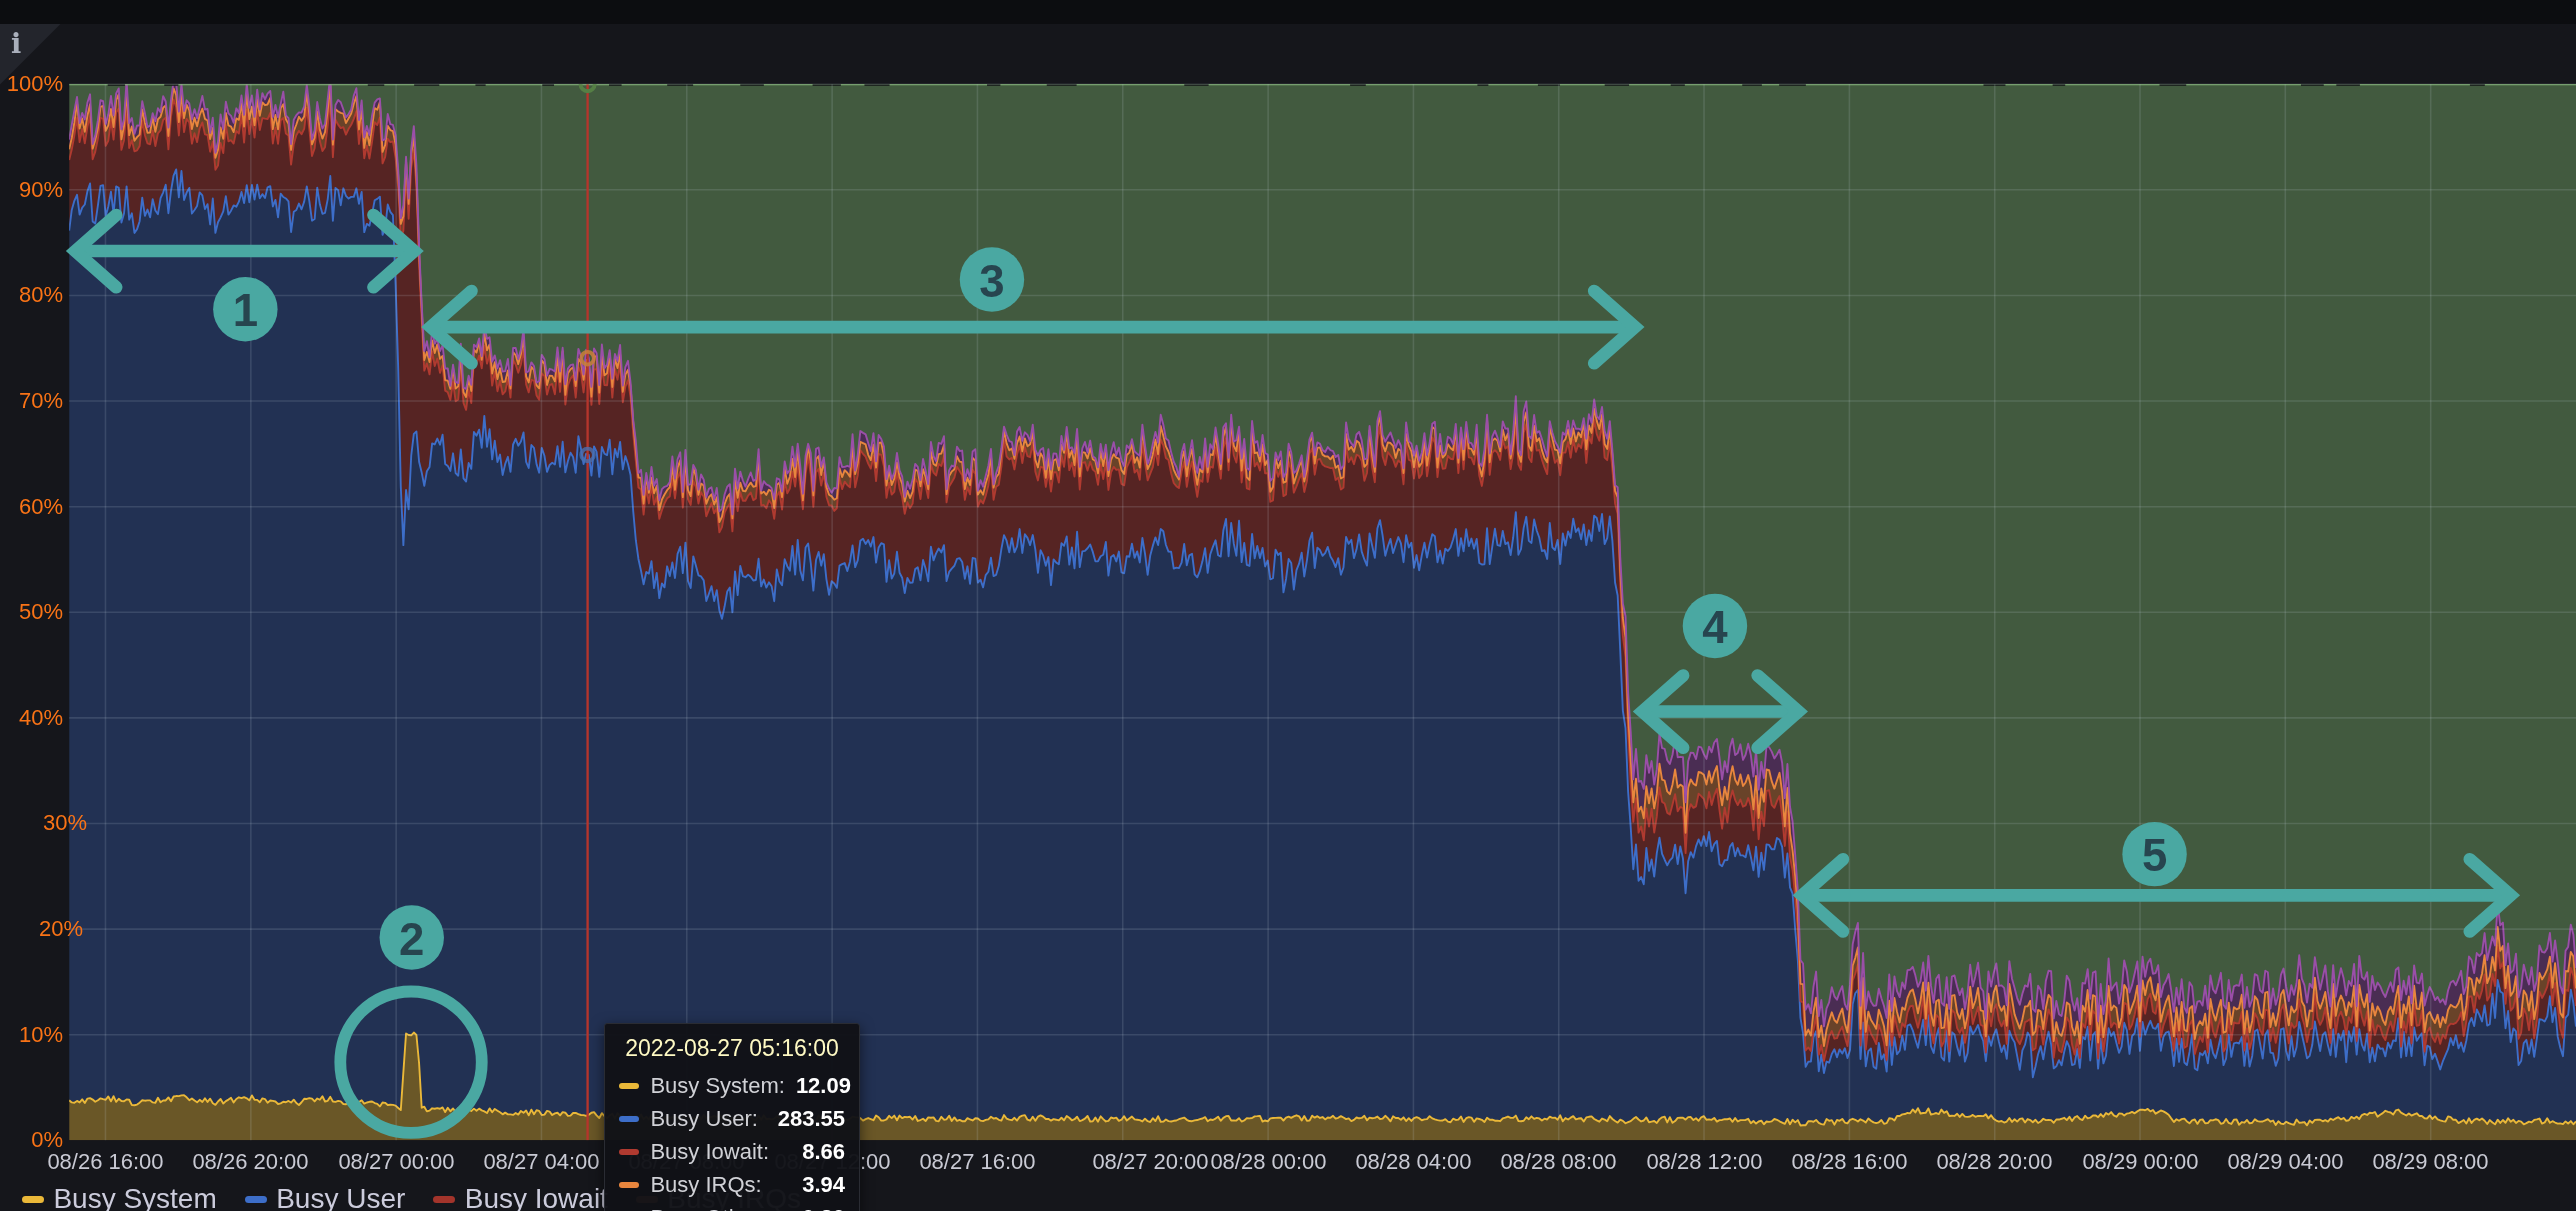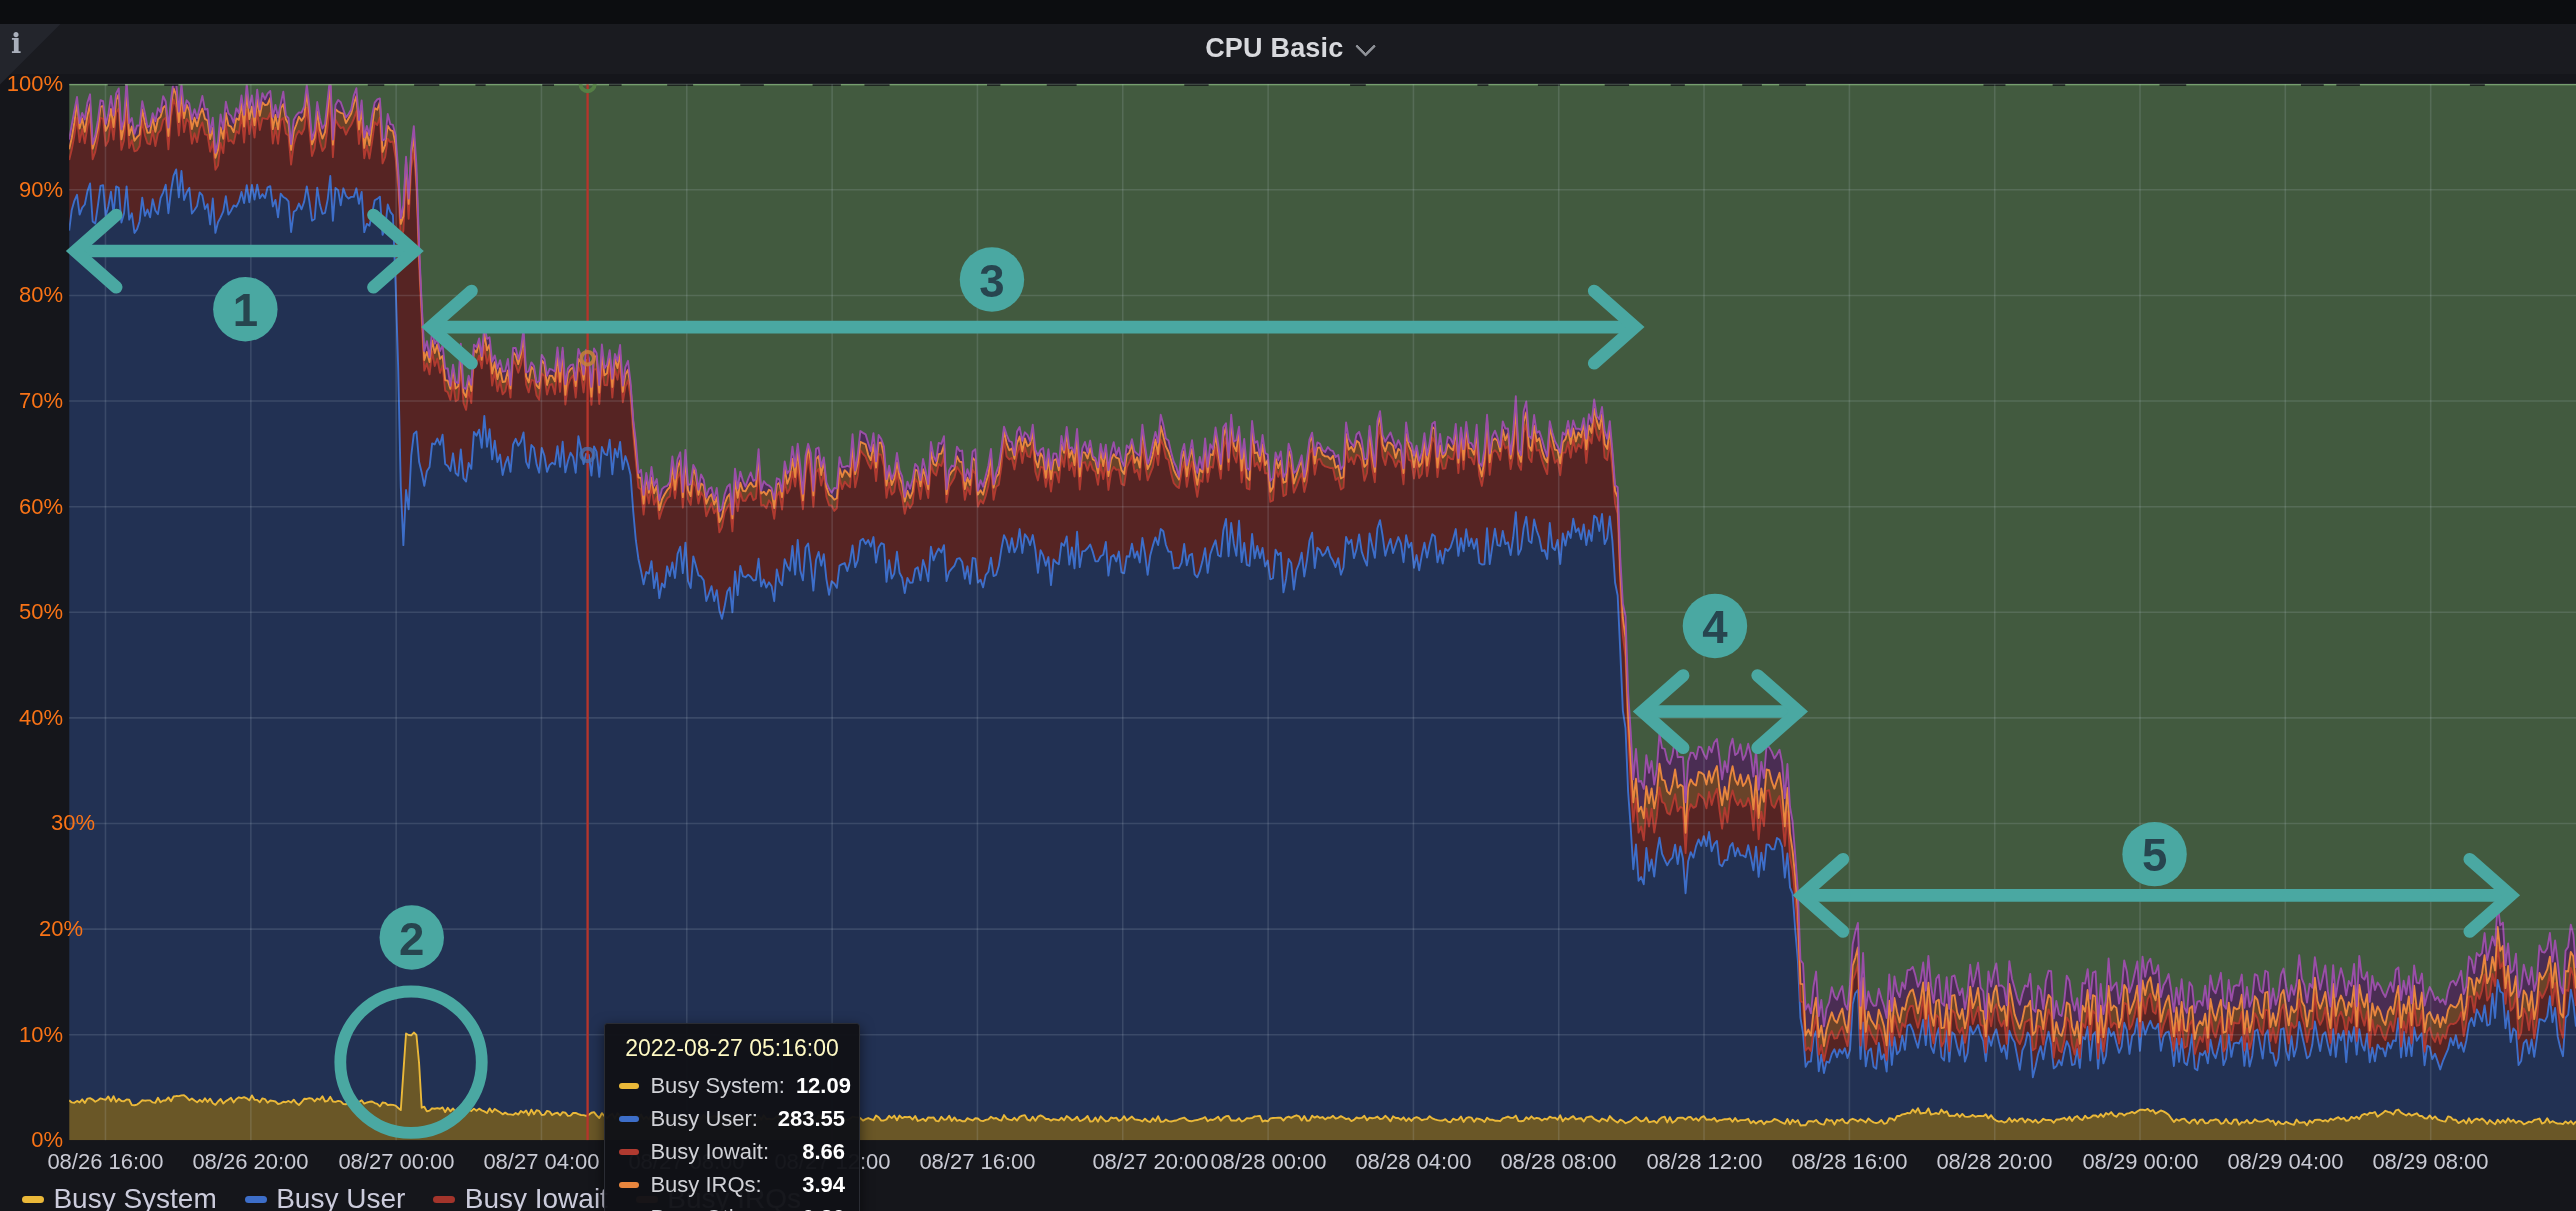--- a/index.html
+++ b/index.html
@@ -31,26 +31,20 @@
   .tt-row{display:flex;align-items:center;gap:11px;margin-top:7px;}
   .tt-swatch{width:20.4px;height:6.3px;border-radius:3.1px;flex:0 0 auto;}
   .tt-label{font-size:22px;color:#d0d1d6;flex:1 1 auto;white-space:nowrap;}
   .tt-value{font-size:22px;font-weight:700;color:#ffffff;text-align:right;white-space:nowrap;}
 </style>
 </head>
 <body>
 
 <div id="app">
   <div id="topstrip"></div>
-  <div id="header">
-    <div id="panel-title">
-      <span>CPU Basic</span>
-      <span class="chev"></span>
-    </div>
-  </div>
   <div id="info-corner">
     <span>i</span>
   </div>
 
   <svg id="chart-svg" width="2576" height="1212" viewBox="0 0 3278 1542">
       <defs>
         <clipPath id="plot">
           <rect x="88" y="107" width="3190" height="1344"></rect>
         </clipPath>
       </defs>
@@ -172,21 +166,21 @@
           <circle cx="2741.710144927536" cy="1086.776" r="41" fill="#4AA8A2"></circle>
           <text x="2741.710144927536" y="1088.776" text-anchor="middle" dominant-baseline="central" font-family="Liberation Sans,DejaVu Sans,sans-serif" font-size="58" font-weight="700" fill="#27454F">5</text>
         </g>
       </g>
     </svg>
 
   <div id="ylabels">
       <div class="ylab" style="left: 0px; top: 1140px;">0%</div>
       <div class="ylab" style="left: 0px; top: 1035px;">10%</div>
       <div class="ylab" style="left: 0px; top: 929px; margin-left: 20px;">20%</div>
-      <div class="ylab" style="left: 12px; top: 823px; padding-left: 20px;">30%</div>
+      <div class="ylab" style="left: 4px; top: 823px; padding-left: 20px;">30%</div>
       <div class="ylab" style="left: 0px; top: 718px;">40%</div>
       <div class="ylab" style="left: 0px; top: 612px;">50%</div>
       <div class="ylab" style="left: 0px; top: 507px;">60%</div>
       <div class="ylab" style="left: 0px; top: 401px;">70%</div>
       <div class="ylab" style="left: 0px; top: 295px;">80%</div>
       <div class="ylab" style="left: 0px; top: 190px;">90%</div>
       <div class="ylab" style="left: 0px; top: 84px;">100%</div>
     </div>
   <div id="xlabels">
       <div class="xlab" style="left: 15px;">08/26 16:00</div>

